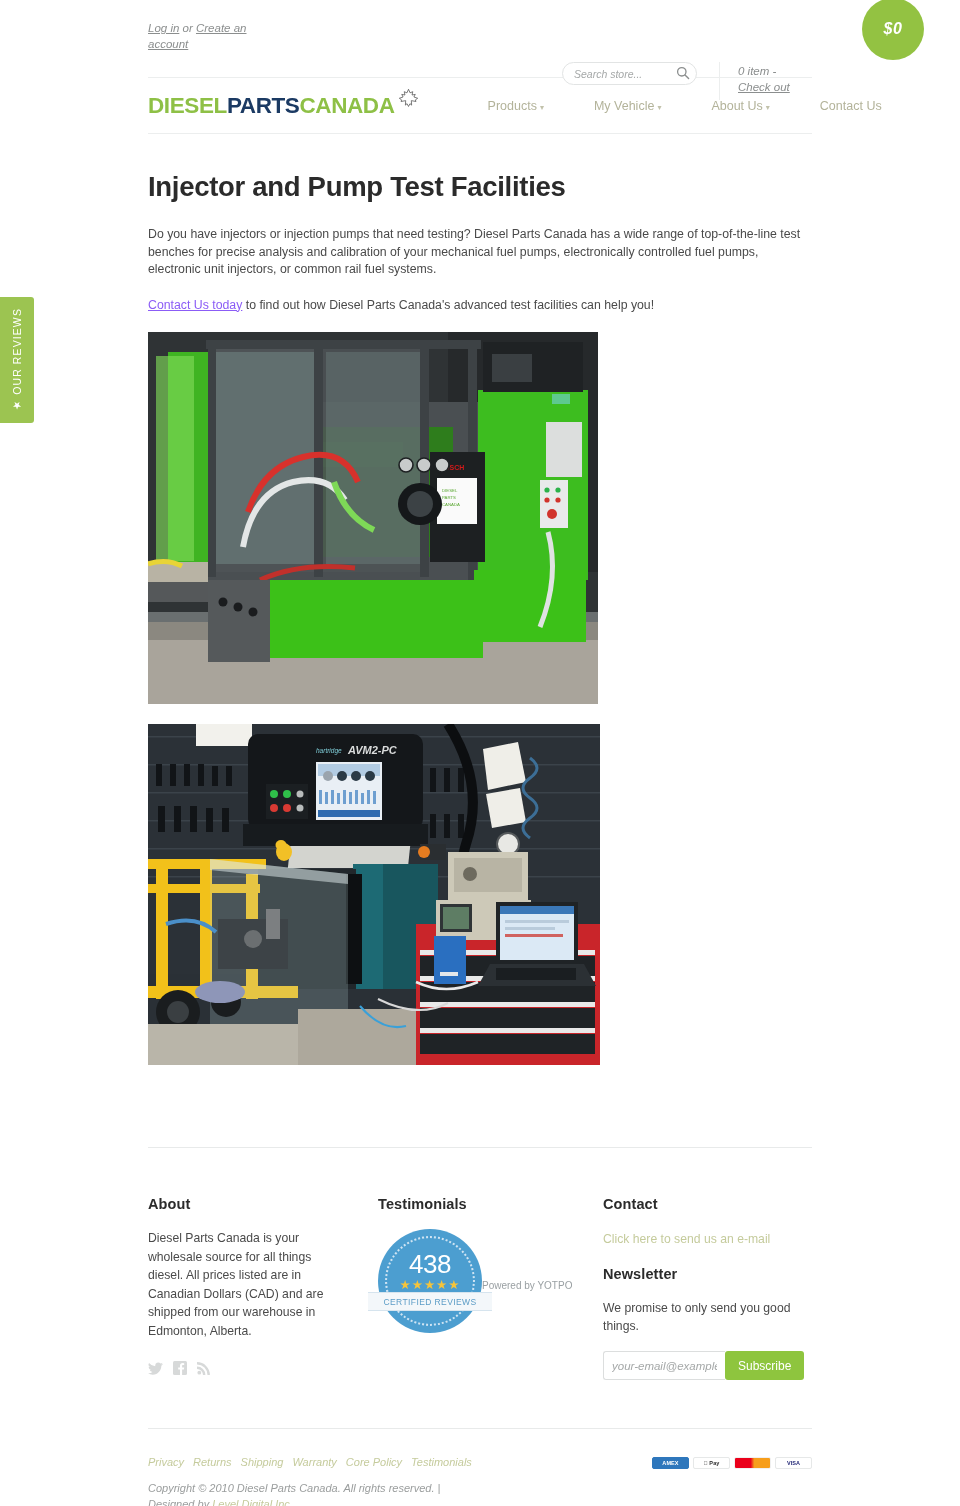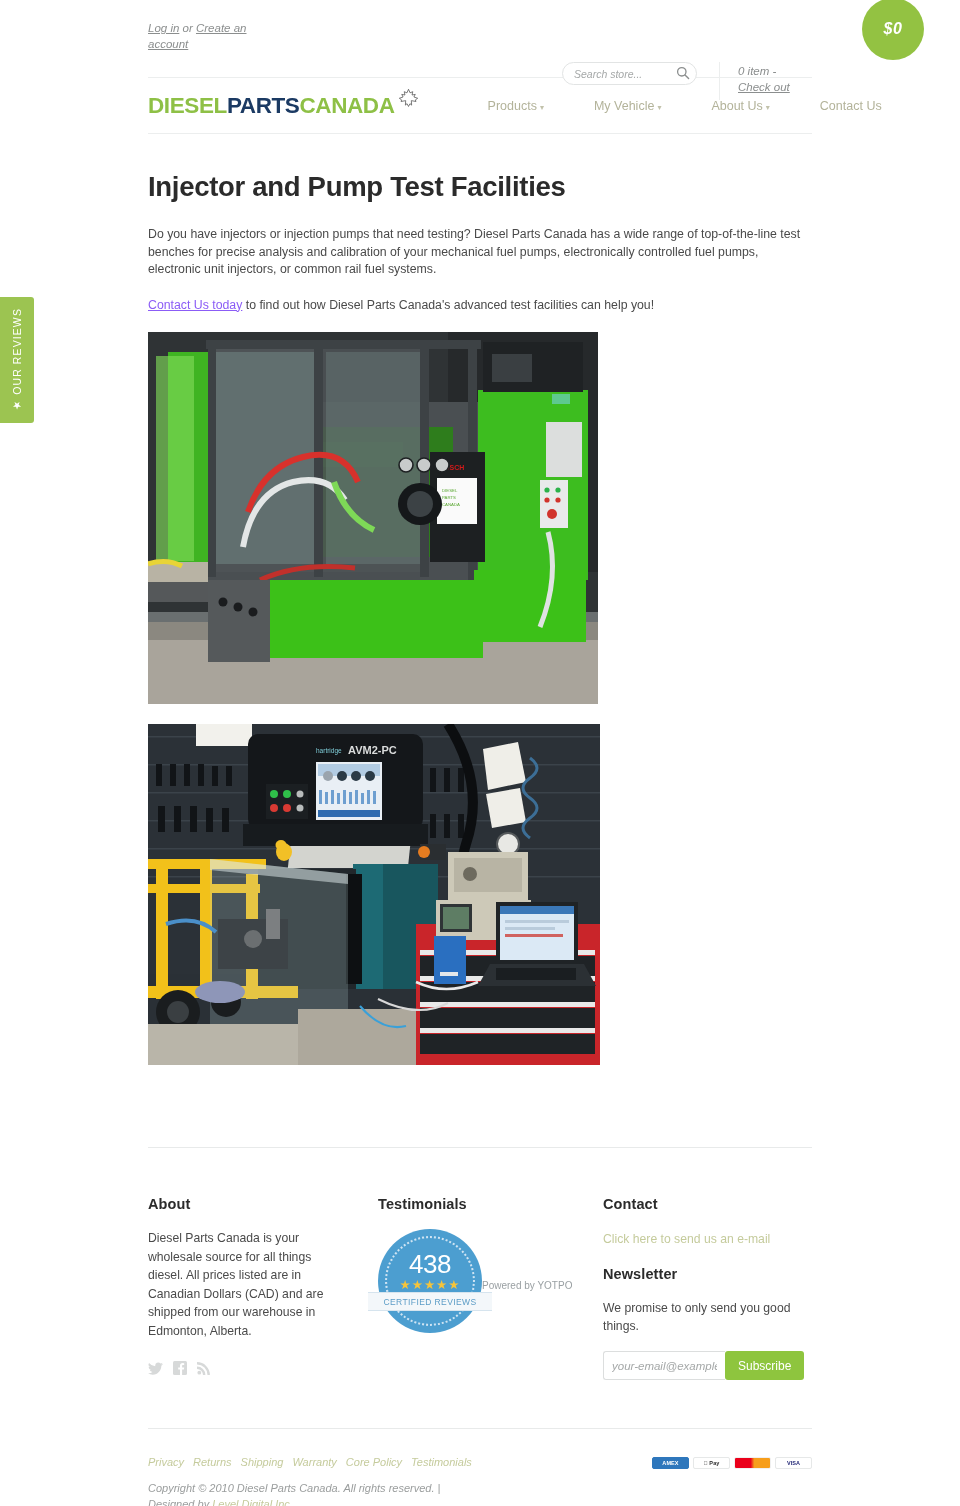--- a/index.html
+++ b/index.html
@@ -366,21 +366,21 @@
     justify-content: center;
     font-size: 5.5px;
     font-weight: bold;
     letter-spacing: 0.1px;
   }
   .pay-amex { background: #2e77bc; color: #fff; border-color: #2e77bc; }
   .pay-apple { color: #2b2b2b; }
   .pay-mc { color: #fff; background: linear-gradient(90deg,#eb001b 45%,#f79e1b 55%); border-color: #f0f0f0; }
   .pay-visa { color: #1a1f71; }
   .photo-1 { background: #55585a; }
-  .photo-2 { background: #5eead4; }
+  .photo-2 { background: #5eead4; font-style: italic; }
 </style>
 </head>
 <body>
 
 <div class="page">
 
   <div class="reviews-tab">
     <span>★ OUR REVIEWS</span>
   </div>
 

